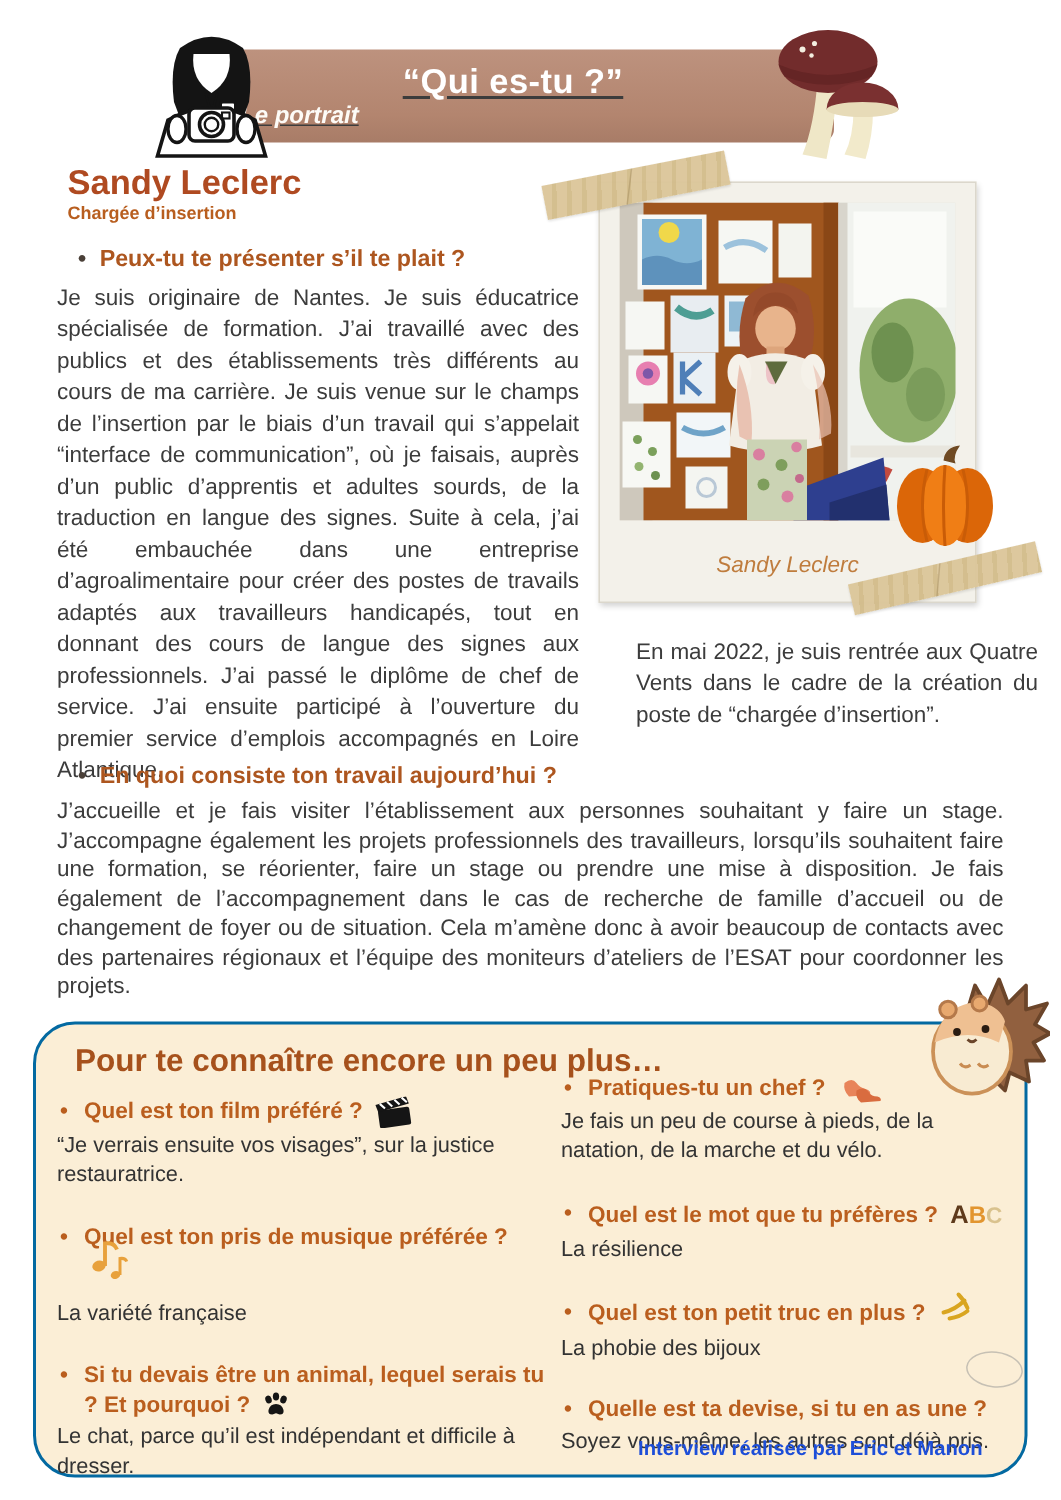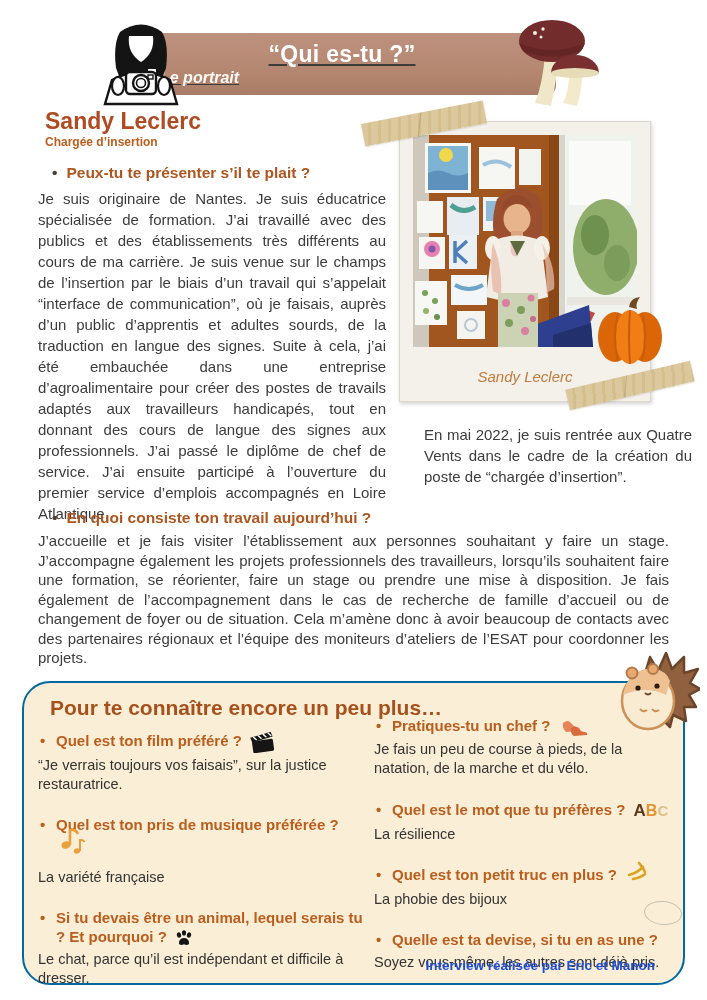--- a/index.html
+++ b/index.html
@@ -227,21 +227,21 @@
         <div class="fq">
           <span class="fbullet">•</span><span>Quel est ton film préféré ?</span>
           <svg class="ficon" width="26" height="21" viewBox="0 0 26 21">
             <g transform="rotate(-8 13 10)">
               <rect x="2" y="8" width="21" height="12" rx="1.5" fill="#151515"></rect>
               <path d="M1 4 l21 -3 l1.2 5 l-21 3 z" fill="#151515"></path>
               <path d="M4 3.6 l3 3.6 M9 2.9 l3 3.6 M14 2.2 l3 3.6 M19 1.5 l3 3.6" stroke="#ffffff" stroke-width="1.4"></path>
             </g>
           </svg>
         </div>
-        <div class="fa">“Je verrais toujours vos faisais”, sur la justice restauratrice.</div>
+        <div class="fa">“Je verrais ensuite vos visages”, sur la justice restauratrice.</div>
       </div>
 
       <div class="fun-item">
         <div class="fq">
           <span class="fbullet">•</span><span>Quel est ton pris de musique préférée ?</span>
           <svg class="ficon" style="transform:translateY(-10px);" width="26" height="30" viewBox="0 0 26 30">
             <ellipse cx="6" cy="20" rx="4.5" ry="3.6" fill="#E8A13C" transform="rotate(-18 6 20)"></ellipse>
             <path d="M10 20 L10 5 q6 -1 8 4" stroke="#E8A13C" stroke-width="2.6" fill="none"></path>
             <ellipse cx="17" cy="26" rx="3.2" ry="2.6" fill="#E8A13C" transform="rotate(-18 17 26)"></ellipse>
             <path d="M20 26 L20 15 q3.5 -.5 4.5 2" stroke="#E8A13C" stroke-width="2" fill="none"></path>

